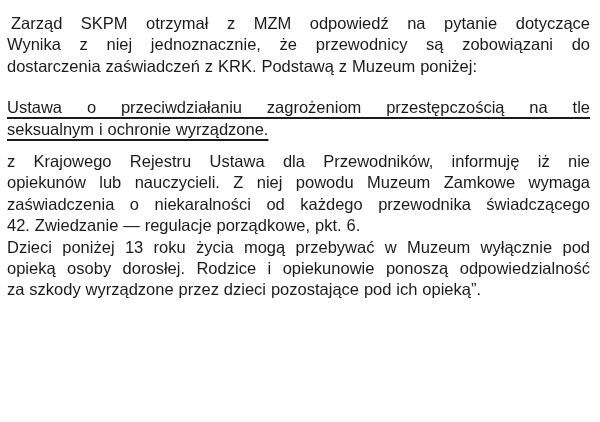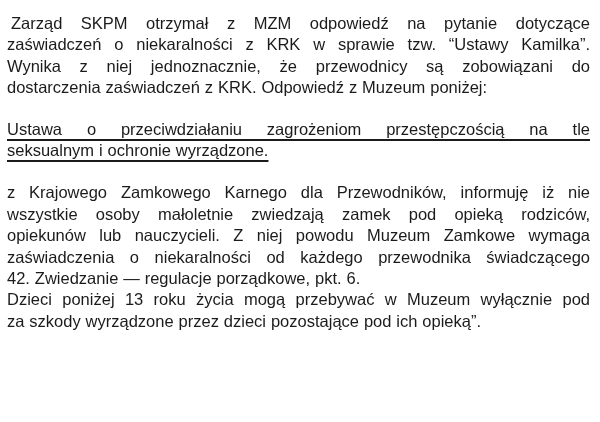--- a/index.html
+++ b/index.html
@@ -22,21 +22,21 @@
     font-family: "Liberation Sans", "DejaVu Sans", sans-serif;
     font-size: 16.5px;
     line-height: 21.4px;
     font-weight: 400;
     -webkit-font-smoothing: antialiased;
   }
   .para {
     margin: 0;
   }
   .para-intro   { margin-bottom: 20px; }
-  .para-heading { margin-bottom: 21px; }
+  .para-heading { margin-bottom: 11px; }
   .line {
     text-align: justify;
     text-align-last: justify;
     word-spacing: 0.02em;
   }
   .line.left {
     text-align: left;
     text-align-last: left;
   }
   .indent { text-indent: 4px; }
@@ -46,33 +46,32 @@
     text-underline-offset: 3.5px;
   }
 </style>
 </head>
 <body>
 
 <div class="page">
 
   <div class="para para-intro">
     <div class="line indent">Zarząd SKPM otrzymał z MZM odpowiedź na pytanie dotyczące</div>
-    <div class="line">zaświadczeń o niekaralności z KRK w sprawie tzw. “Ustawy Kamilka”.</div>
     <div class="line">Wynika z niej jednoznacznie, że przewodnicy są zobowiązani do</div>
-    <div class="line left">dostarczenia zaświadczeń z KRK. Odpowiedź z Muzeum poniżej:</div>
+    <div class="line left">dostarczenia zaświadczeń z KRK. Podstawą z Muzeum poniżej:</div>
   </div>
 
   <div class="para para-heading">
     <div class="line">Ustawa o przeciwdziałaniu zagrożeniom przestępczością na tle</div>
     <div class="line left">seksualnym i ochronie wyrządzone.</div>
   </div>
 
   <div class="para para-reply">
-    <div class="line">z Krajowego Zamkowego Karnego dla Przewodników, informuję iż nie</div>
-    <div class="line">wszystkie osoby małoletnie zwiedzają zamek pod opieką rodziców,</div>
+    <div class="line">z Krajowego Rejestru Ustawa dla Przewodników, informuję iż nie</div>
     <div class="line">opiekunów lub nauczycieli. Z niej powodu Muzeum Zamkowe wymaga</div>
     <div class="line">zaświadczenia o niekaralności od każdego przewodnika świadczącego</div>
     <div class="line left">42. Zwiedzanie — regulacje porządkowe, pkt. 6.</div>
     <div class="line">Dzieci poniżej 13 roku życia mogą przebywać w Muzeum wyłącznie pod</div>
+    <div class="line">opieką osoby dorosłej. Rodzice i opiekunowie ponoszą odpowiedzialność</div>
     <div class="line left">za szkody wyrządzone przez dzieci pozostające pod ich opieką”.</div>
   </div>
 
 </div>
 
 </body></html>

